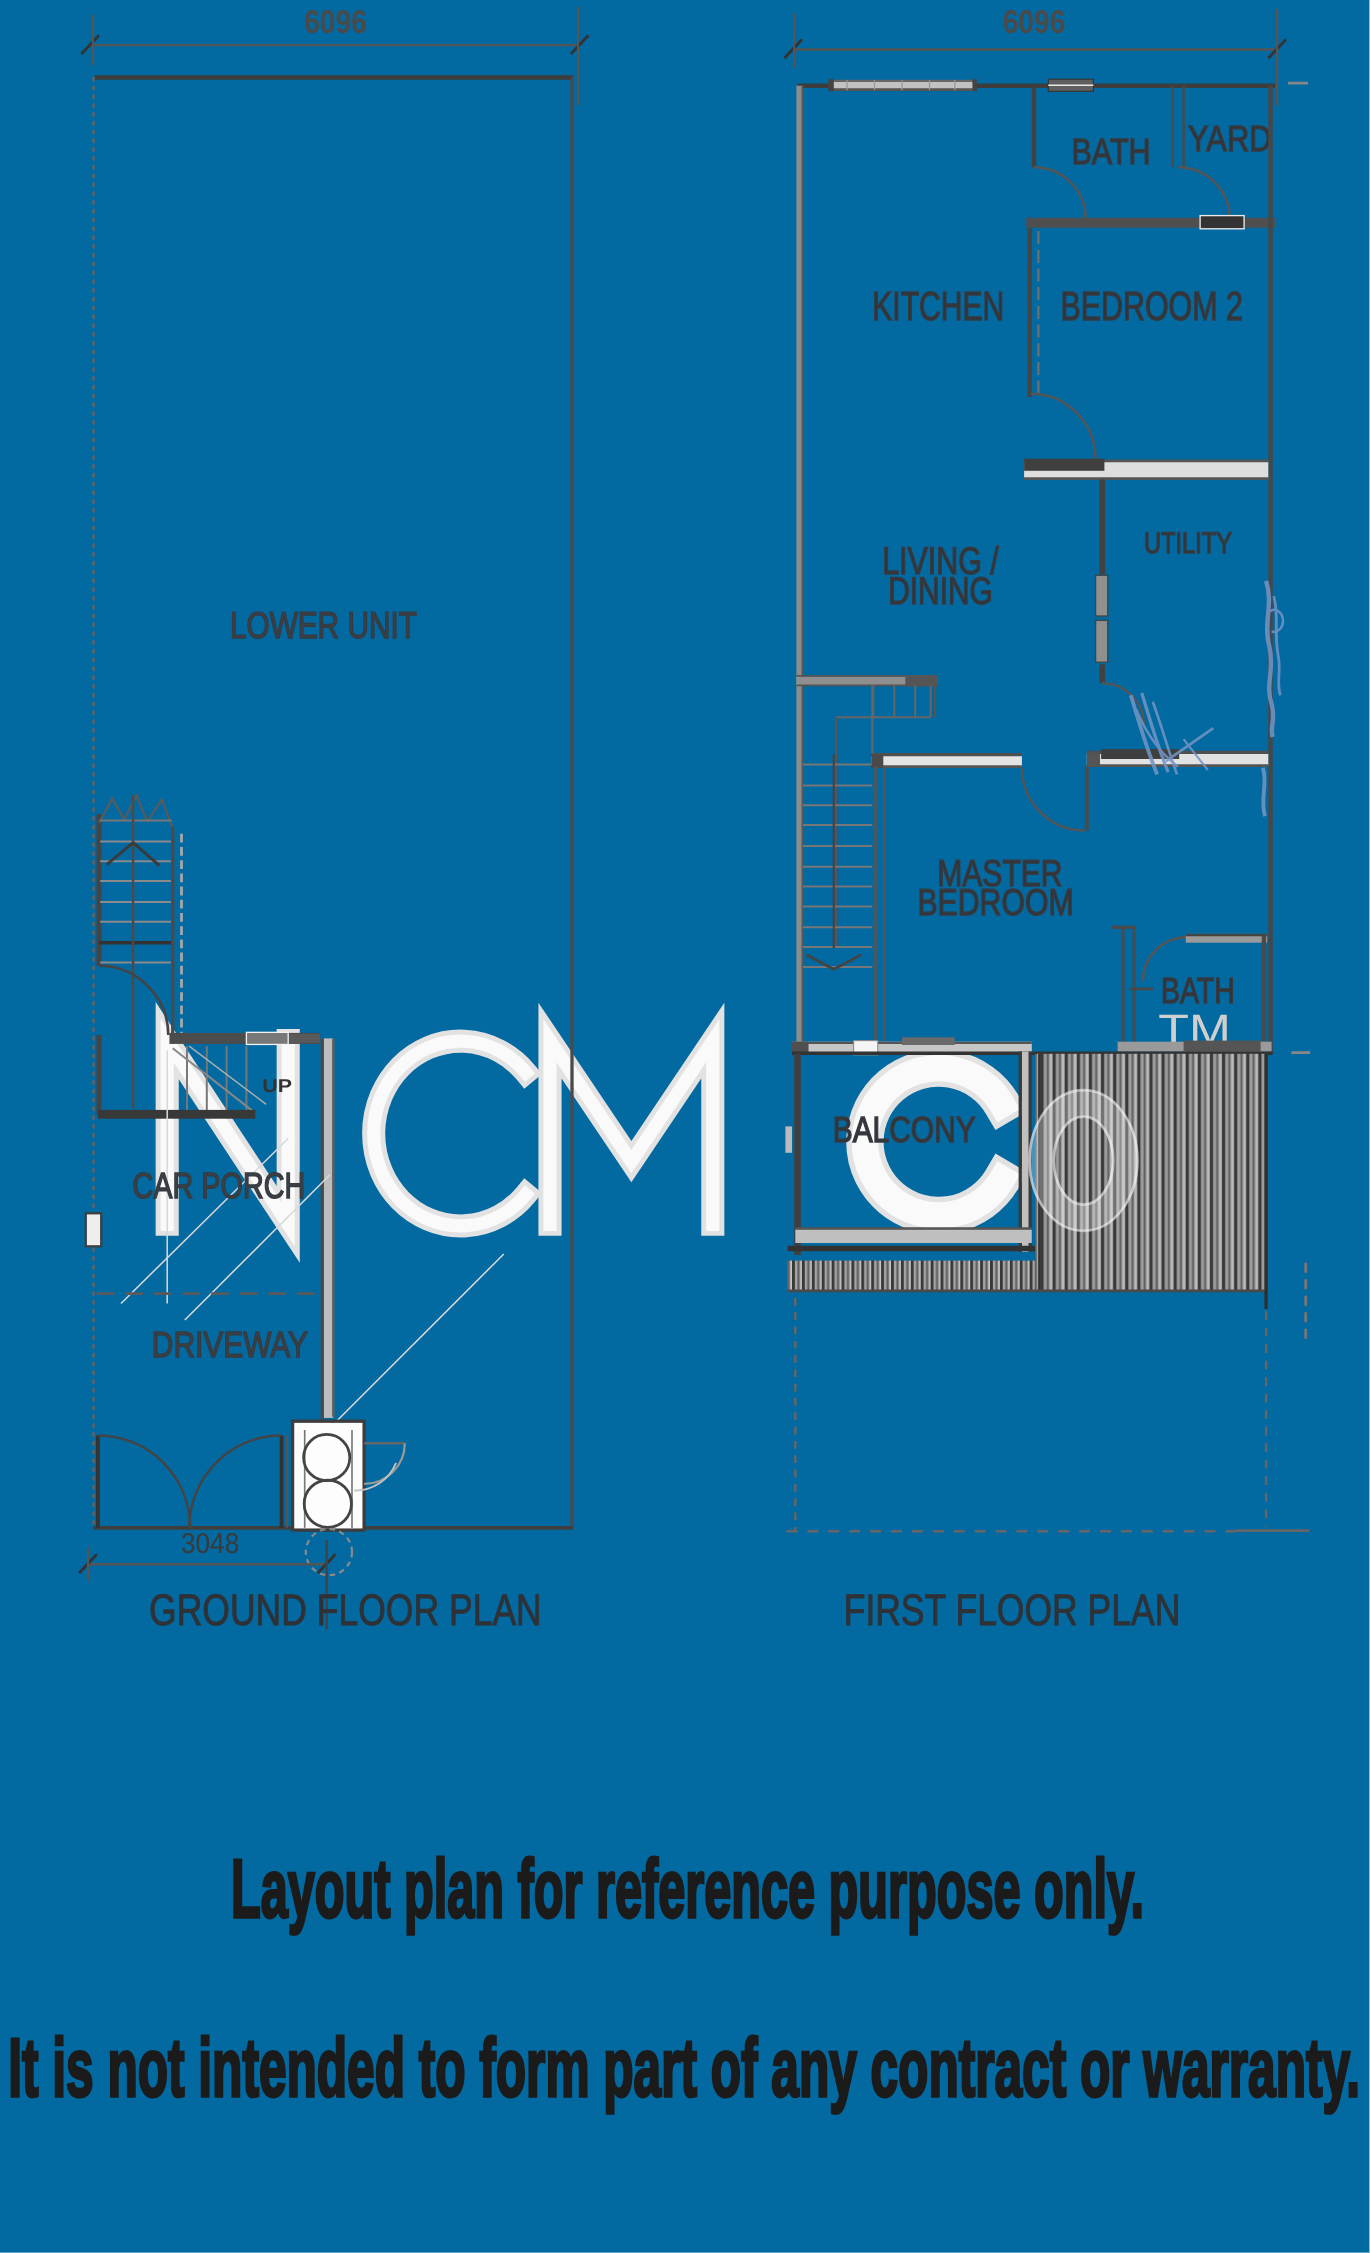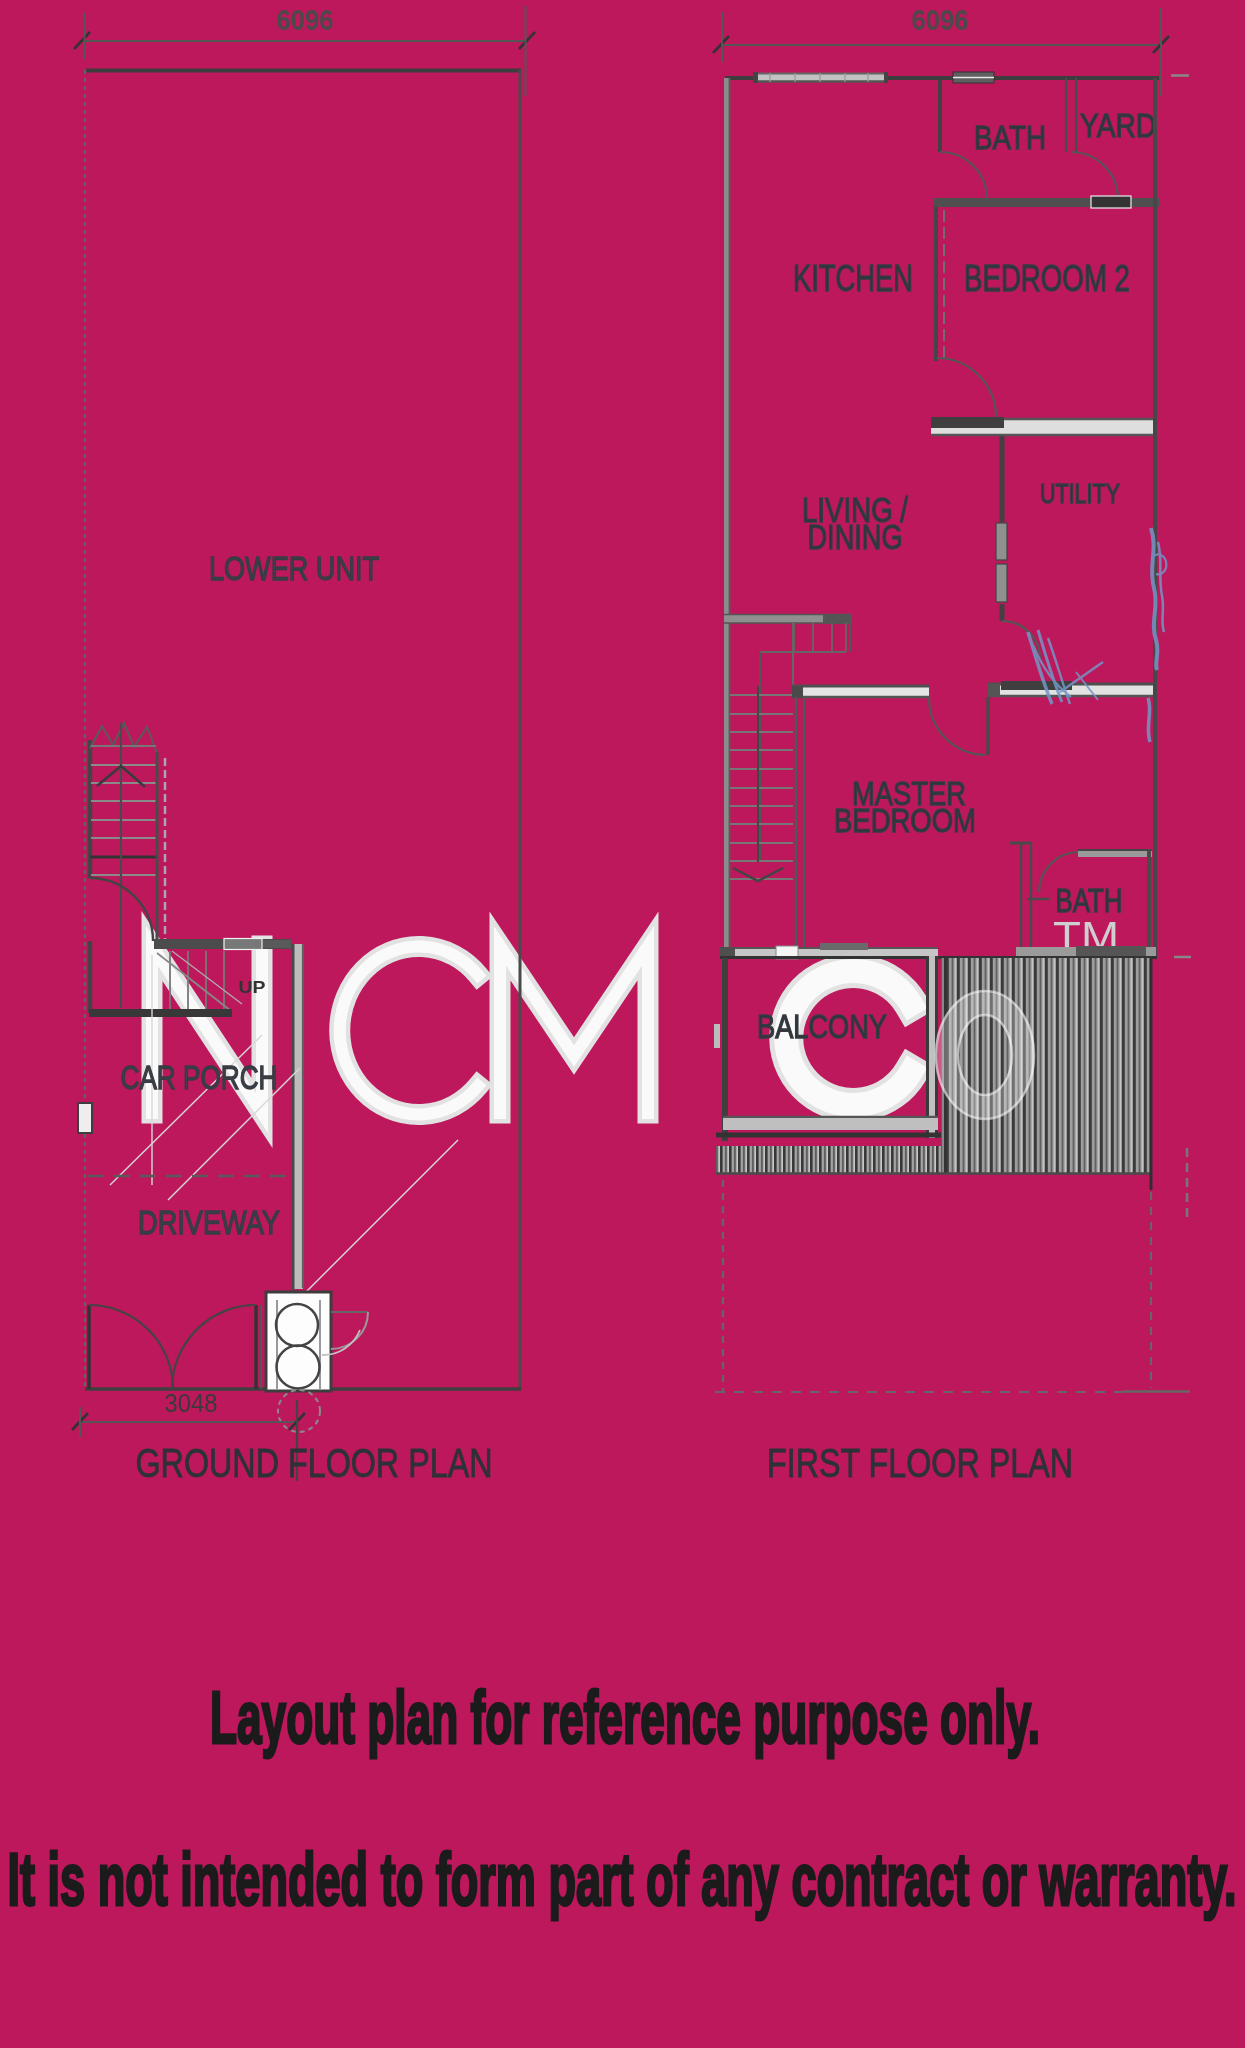--- a/index.html
+++ b/index.html
@@ -1,16 +1,16 @@
 <!DOCTYPE html>
 <html><head>
 <meta charset="utf-8">
 <style>
 html,body{margin:0;padding:0;background:#fff;}
-#page{width:1245px;height:2048px;background:#be185d;position:relative;overflow:hidden;text-align:right;}
+#page{width:1245px;height:2048px;background:#0369a1;position:relative;overflow:hidden;text-align:right;}
 text{font-family:"Liberation Sans",sans-serif;}
 </style>
 </head>
 <body>
 <div id="page">
 <svg width="1245" height="2048" viewBox="0 0 1245 2048">
 <defs>
 <pattern id="hv" width="9" height="14" patternUnits="userSpaceOnUse">
 <rect width="9" height="14" fill="#a3a3a3"></rect>
 <rect x="0" width="2.6" height="14" fill="#383838"></rect>

